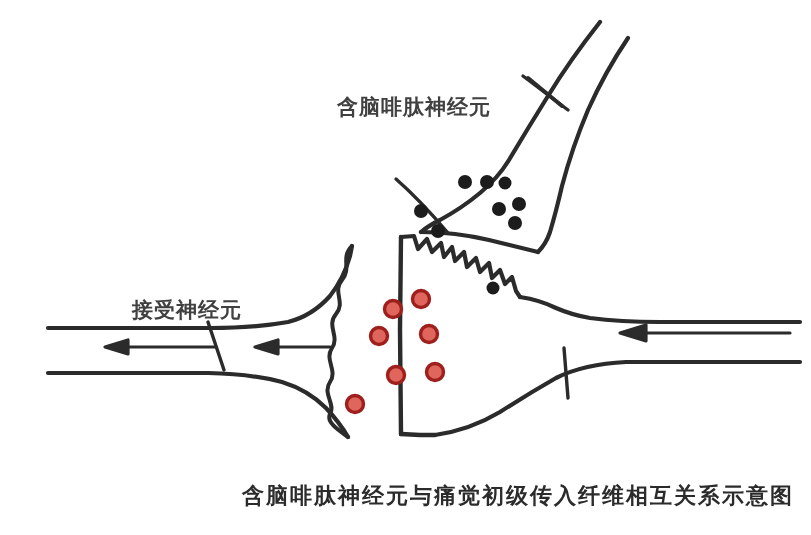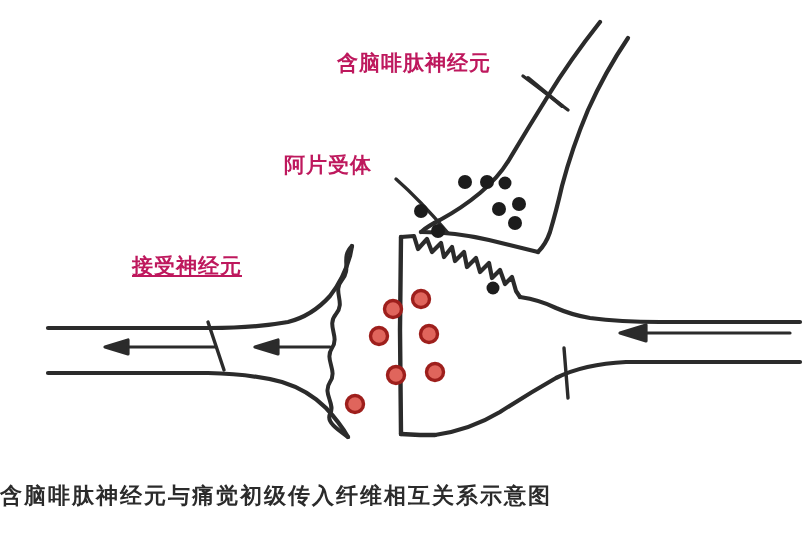--- a/index.html
+++ b/index.html
@@ -21,38 +21,39 @@
   }
   #diagram-svg {
     position: absolute;
     left: 0;
     top: 0;
     width: 811px;
     height: 535px;
   }
   .label {
     position: absolute;
-    color: #be185d;
+    color: #404040;
     font-family: "DejaVu Sans", "Liberation Sans", sans-serif;
     font-size: 21px;
     font-weight: 600;
     letter-spacing: 1px;
     white-space: nowrap;
     line-height: 1;
+    margin-top: 44px;
   }
   #label-enkephalin-neuron { left: 337px; top: 53px; }
   #label-opioid-receptor   { left: 284px; top: 155px; }
-  #label-receiving-neuron  { left: 132px; top: 256px; text-decoration: underline; }
+  #label-receiving-neuron  { left: 132px; top: 256px; }
   #label-afferent-fiber    { left: 504px; top: 378px; }
   #caption {
     position: absolute;
     left: 0;
     top: 485px;
     width: 794px;
-    text-align: left;
+    text-align: right;
     color: #2b2b2b;
     font-family: "DejaVu Sans", "Liberation Sans", sans-serif;
     font-size: 22px;
     font-weight: 600;
     letter-spacing: 2px;
     white-space: nowrap;
     line-height: 1;
   }
 </style>
 </head>
@@ -142,20 +143,19 @@
         <circle cx="396" cy="375" r="8.5"></circle>
         <circle cx="435" cy="372" r="8.5"></circle>
         <circle cx="355" cy="404" r="8.5"></circle>
       </g>
 
     </g>
   </svg>
 
   <div class="label" id="label-enkephalin-neuron">含脑啡肽神经元</div>
 
-  <div class="label" id="label-opioid-receptor">阿片受体</div>
 
   <div class="label" id="label-receiving-neuron">接受神经元</div>
 
 
   <div id="caption">含脑啡肽神经元与痛觉初级传入纤维相互关系示意图</div>
 
 </div>
 
 </body></html>

